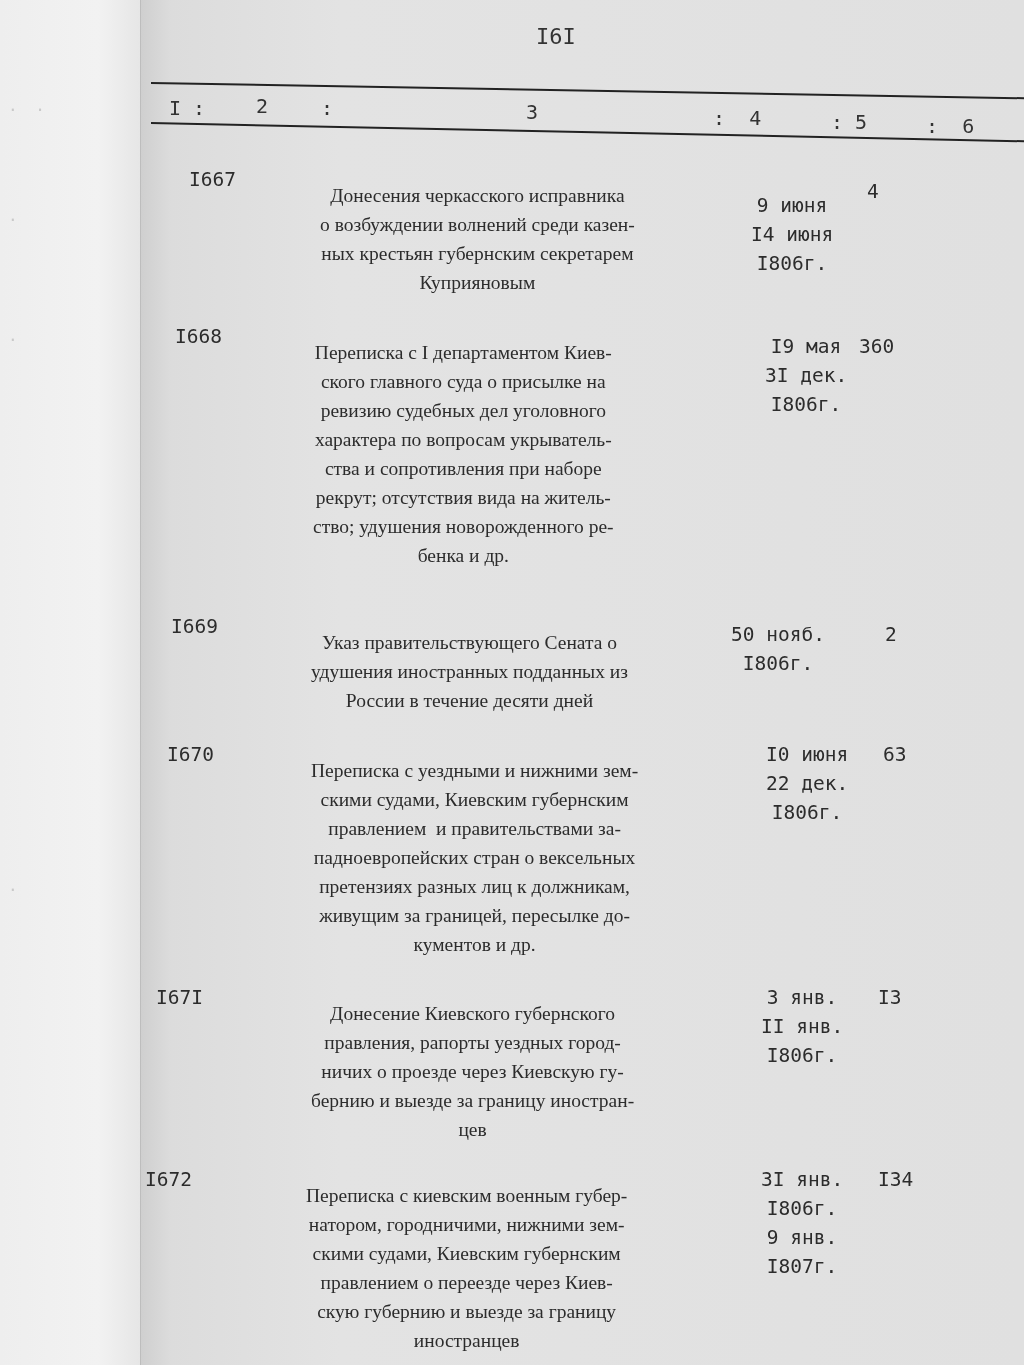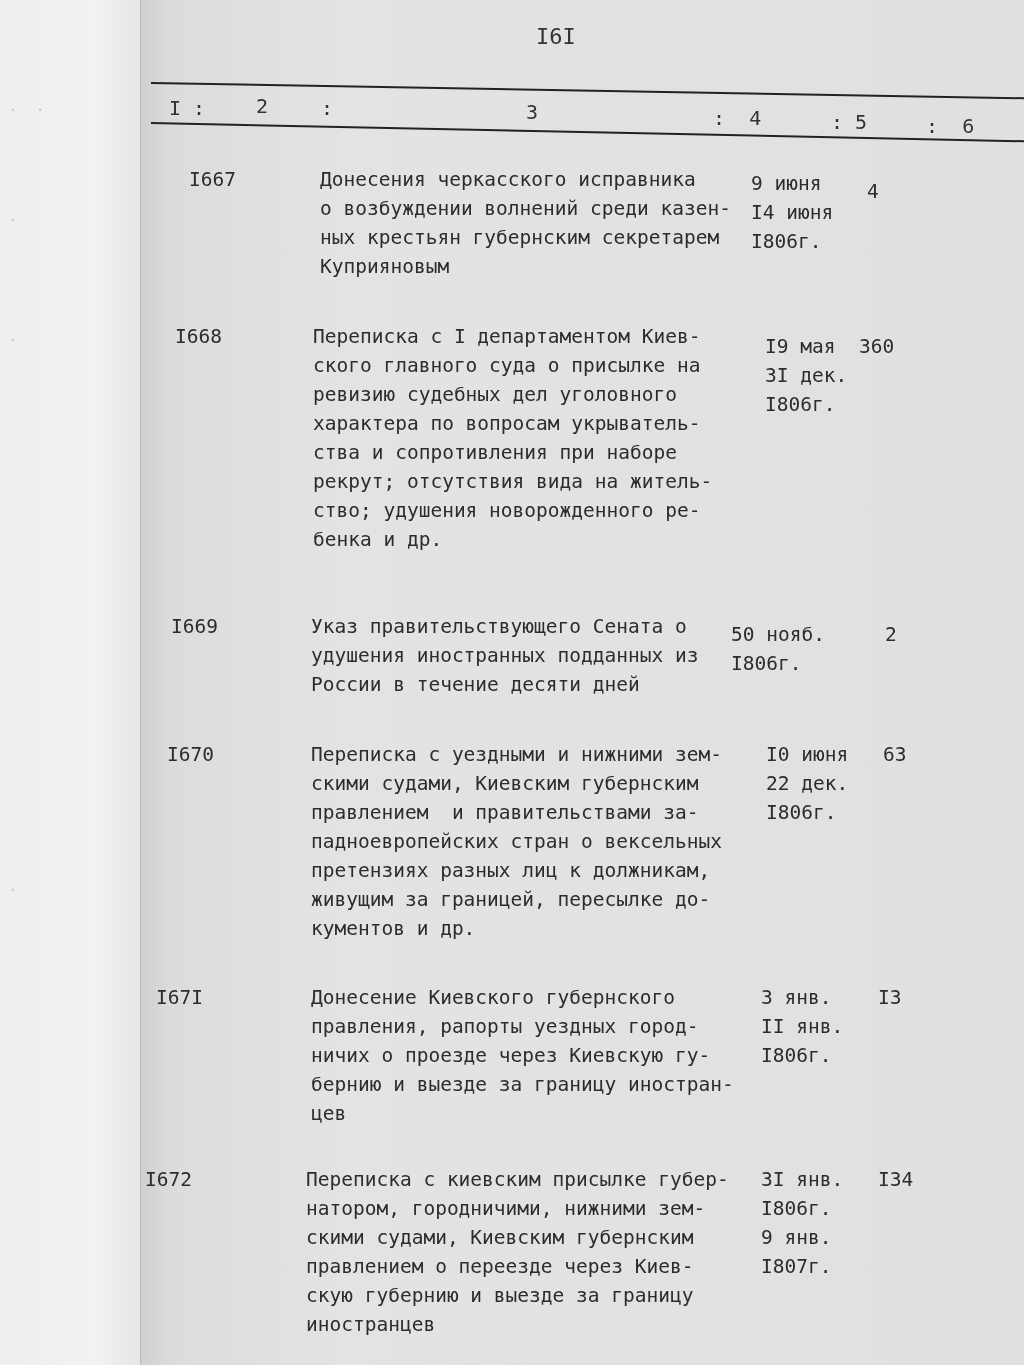--- a/index.html
+++ b/index.html
@@ -13,34 +13,35 @@
       position: absolute; left: 0; top: 0; width: 140px; height: 1365px;
       background: linear-gradient(to right, #eeeeee 0%, #f2f2f2 70%, #e6e6e6 100%);
       border-right: 1px solid #bdbdbd;
     }
     .prev-page .ghost {
       position: absolute; left: 8px; color: #c9c9c9; font-size: 16px; letter-spacing: 4px;
     }
     .page {
       position: absolute; left: 141px; top: 0; width: 883px; height: 1365px;
       background: linear-gradient(to right, #cfcfcf 0px, #dcdcdc 30px, #e3e3e3 200px, #e0e0e0 100%);
+      text-align: center;
     }
     .page-number {
       position: absolute; left: 395px; top: 24px; font-size: 22px; color: #333;
     }
     .rule {
       position: absolute; left: 10px; width: 880px; height: 2px; background: #222;
       transform-origin: left center;
     }
     .rule.top { top: 82px; transform: rotate(1.0deg); }
     .rule.bot { top: 122px; transform: rotate(1.2deg); }
     .col-head { position: absolute; font-size: 20px; color: #333; }
     .entry { position: absolute; font-size: 19.5px; line-height: 29px; color: #2c2c2c; }
     .entry .num { position: absolute; top: 0; }
-    .entry .desc { position: absolute; top: 0; white-space: pre; }
+    .entry .desc { position: absolute; top: 16px; white-space: pre; font-family: Liberation Serif, serif; }
     .entry .dates { position: absolute; top: 0; white-space: pre; }
     .entry .sheets { position: absolute; top: 0; }
   </style>
 </head>
 <body>
 
 <div class="prev-page">
   <span class="ghost" style="top:100px">· ·</span>
   <span class="ghost" style="top:210px">·</span>
   <span class="ghost" style="top:330px">·</span>
@@ -60,21 +61,21 @@
   <div class="col-head" style="left:572px;top:106px"><span>:</span>&nbsp;&nbsp;<span>4</span></div>
   <div class="col-head" style="left:690px;top:110px"><span>:</span>&nbsp;<span>5</span></div>
   <div class="col-head" style="left:785px;top:114px"><span>:</span>&nbsp;&nbsp;<span>6</span></div>
 
   <div class="entry" style="left:0;top:165px;width:883px">
     <span class="num" style="left:48px">I667</span>
     <span class="desc" style="left:179px">Донесения черкасского исправника
 о возбуждении волнений среди казен-
 ных крестьян губернским секретарем
 Куприяновым</span>
-    <span class="dates" style="left:610px;top:4px">9 июня
+    <span class="dates" style="left:610px;top:26px">9 июня
 I4 июня
 I806г.</span>
     <span class="sheets" style="left:726px;top:12px">4</span>
   </div>
 
   <div class="entry" style="left:0;top:322px;width:883px">
     <span class="num" style="left:34px">I668</span>
     <span class="desc" style="left:172px">Переписка с I департаментом Киев-
 ского главного суда о присылке на
 ревизию судебных дел уголовного
@@ -122,21 +123,21 @@
 бернию и выезде за границу иностран-
 цев</span>
     <span class="dates" style="left:620px;top:0">3 янв.
 II янв.
 I806г.</span>
     <span class="sheets" style="left:737px;top:0">I3</span>
   </div>
 
   <div class="entry" style="left:0;top:1165px;width:883px">
     <span class="num" style="left:4px">I672</span>
-    <span class="desc" style="left:165px">Переписка с киевским присылке губер-
+    <span class="desc" style="left:165px">Переписка с киевским военным губер-
 натором, городничими, нижними зем-
 скими судами, Киевским губернским
 правлением о переезде через Киев-
 скую губернию и выезде за границу
 иностранцев</span>
     <span class="dates" style="left:620px;top:0">3I янв.
 I806г.
 9 янв.
 I807г.</span>
     <span class="sheets" style="left:737px;top:0">I34</span>

